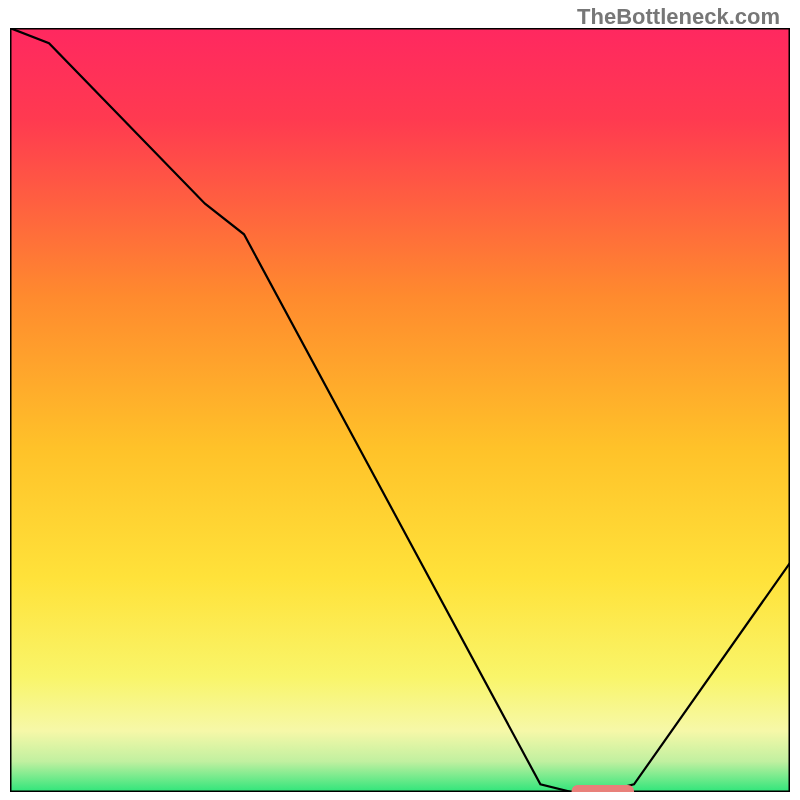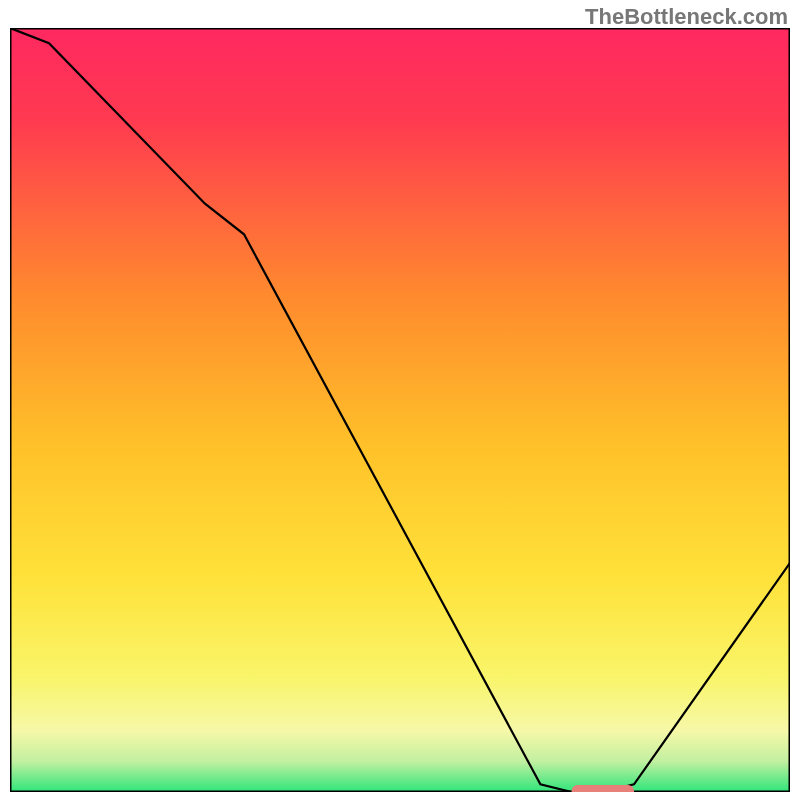--- a/index.html
+++ b/index.html
@@ -7,21 +7,21 @@
     padding: 0;
     width: 800px;
     height: 800px;
     background: #ffffff;
     font-family: Arial, sans-serif;
     position: relative;
   }
   .watermark {
     position: absolute;
     top: 4px;
-    right: 12px;
+    right: 20px;
     font-size: 22px;
     font-weight: bold;
     color: #777;
     z-index: 10;
   }
   .chart-container {
     position: absolute;
     top: 28px;
     left: 10px;
     width: 780px;

